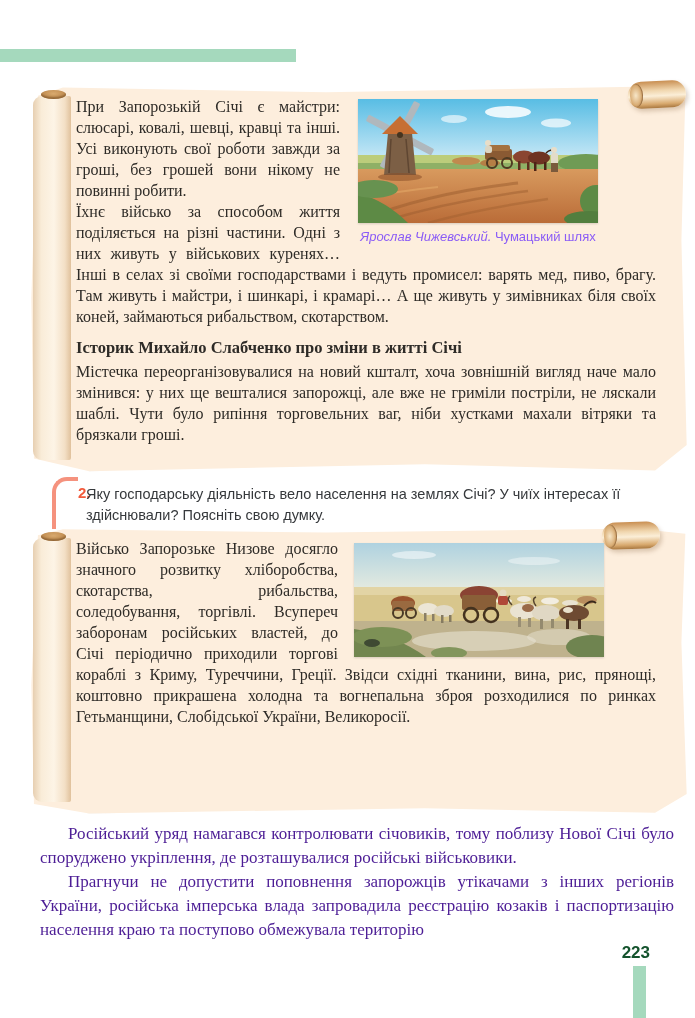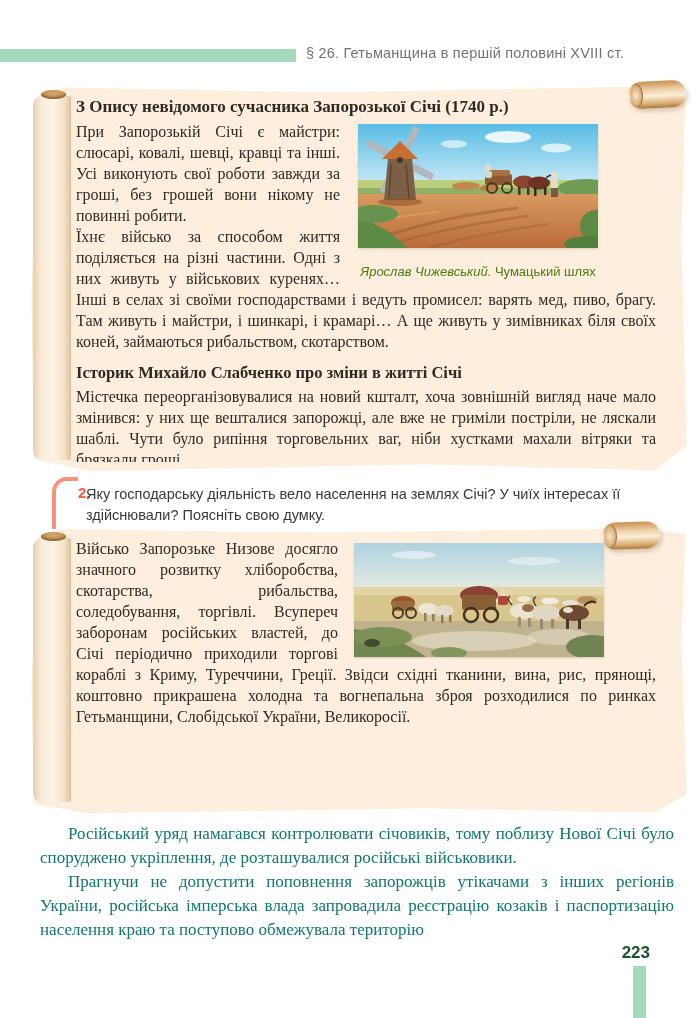--- a/index.html
+++ b/index.html
@@ -55,23 +55,23 @@
   .doc-title { font-size:17px; font-weight:bold; line-height:22px; margin-bottom:3px; }
   .doc-sub   { font-size:16.5px; font-weight:bold; line-height:21px; margin-top:10px; margin-bottom:3px; }
   .doc-text  { font-size:16px; line-height:21px; text-align:justify; }
   .doc-text + .doc-text { margin-top:0; }
   
   .figure { float:right; }
   .figure-1 { width:240px; margin:3px 58px 4px 18px; }
   .figure-2 { width:250px; margin:5px 52px 4px 16px; }
   .fig-frame { display:block; box-shadow:0 1px 2px rgba(0,0,0,.15); }
   .fig-caption {
-    margin-top:16px; text-align:center;
+    margin-top:6px; text-align:center;
     font-family:"Liberation Sans","DejaVu Sans",sans-serif;
-    font-size:13px; color:#4d7c0f; white-space:nowrap;
+    font-size:13px; color:#8b5cf6; white-space:nowrap;
   }
   .fig-caption .artist { font-style:italic; }
   
   .question { position:absolute; left:40px; top:476px; width:634px; height:50px;
     font-family:"Liberation Sans","DejaVu Sans",sans-serif; }
   .q-bracket {
     position:absolute; left:12px; top:1px; width:26px; height:52px;
     border-left:4px solid #f5927e; border-top:4px solid #f5927e;
     border-top-left-radius:15px;
   }
@@ -79,48 +79,46 @@
     position:absolute; left:38px; top:8px;
     font-size:15px; font-weight:bold; color:#f2593a;
   }
   .q-text {
     position:absolute; left:46px; top:8px; right:0;
     font-size:14.5px; line-height:21px; color:#36393c;
   }
   
   .body-text {
     position:absolute; left:40px; top:822px; width:634px;
-    font-size:17px; line-height:24px; text-align:justify; color:#0f766e;
+    font-size:17px; line-height:24px; text-align:justify; color:#4c1d95;
   }
   .body-text p { text-indent:28px; }
   
   .page-number {
     position:absolute; left:600px; top:943px; width:50px; text-align:right;
     font-family:"Liberation Sans","DejaVu Sans",sans-serif;
     font-size:17px; font-weight:bold; color:#14532d;
   }
   .page-accent-bar { position:absolute; left:633px; top:966px; width:13px; height:52px; background:#a5d9bd; }
 </style>
 </head>
 <body>
 
 <div class="page">
 
   <div class="header-bar"></div>
-  <div class="header-title">§ 26. Гетьманщина в першій половині XVIII ст.</div>
 
   <div class="scroll scroll-1">
     <div class="parchment"></div>
     <div class="left-roll"></div>
     <div class="roll-cap"></div>
     <div class="curl curl-1">
         <div class="curl-cap"></div>
       </div>
     <div class="scroll-content">
-      <div class="doc-title">З Опису невідомого сучасника Запорозької Січі (1740 р.)</div>
 
       <div class="figure figure-1">
         <svg class="fig-frame" width="240" height="124" viewBox="0 0 240 124">
           <defs>
             <linearGradient id="sky1" x1="0" y1="0" x2="0" y2="1">
               <stop offset="0" stop-color="#58bde4"></stop>
                 <stop offset="1" stop-color="#daeff9"></stop>
             </linearGradient>
             <linearGradient id="dirt1" x1="0" y1="0" x2="0" y2="1">
               <stop offset="0" stop-color="#d89a5e"></stop>

